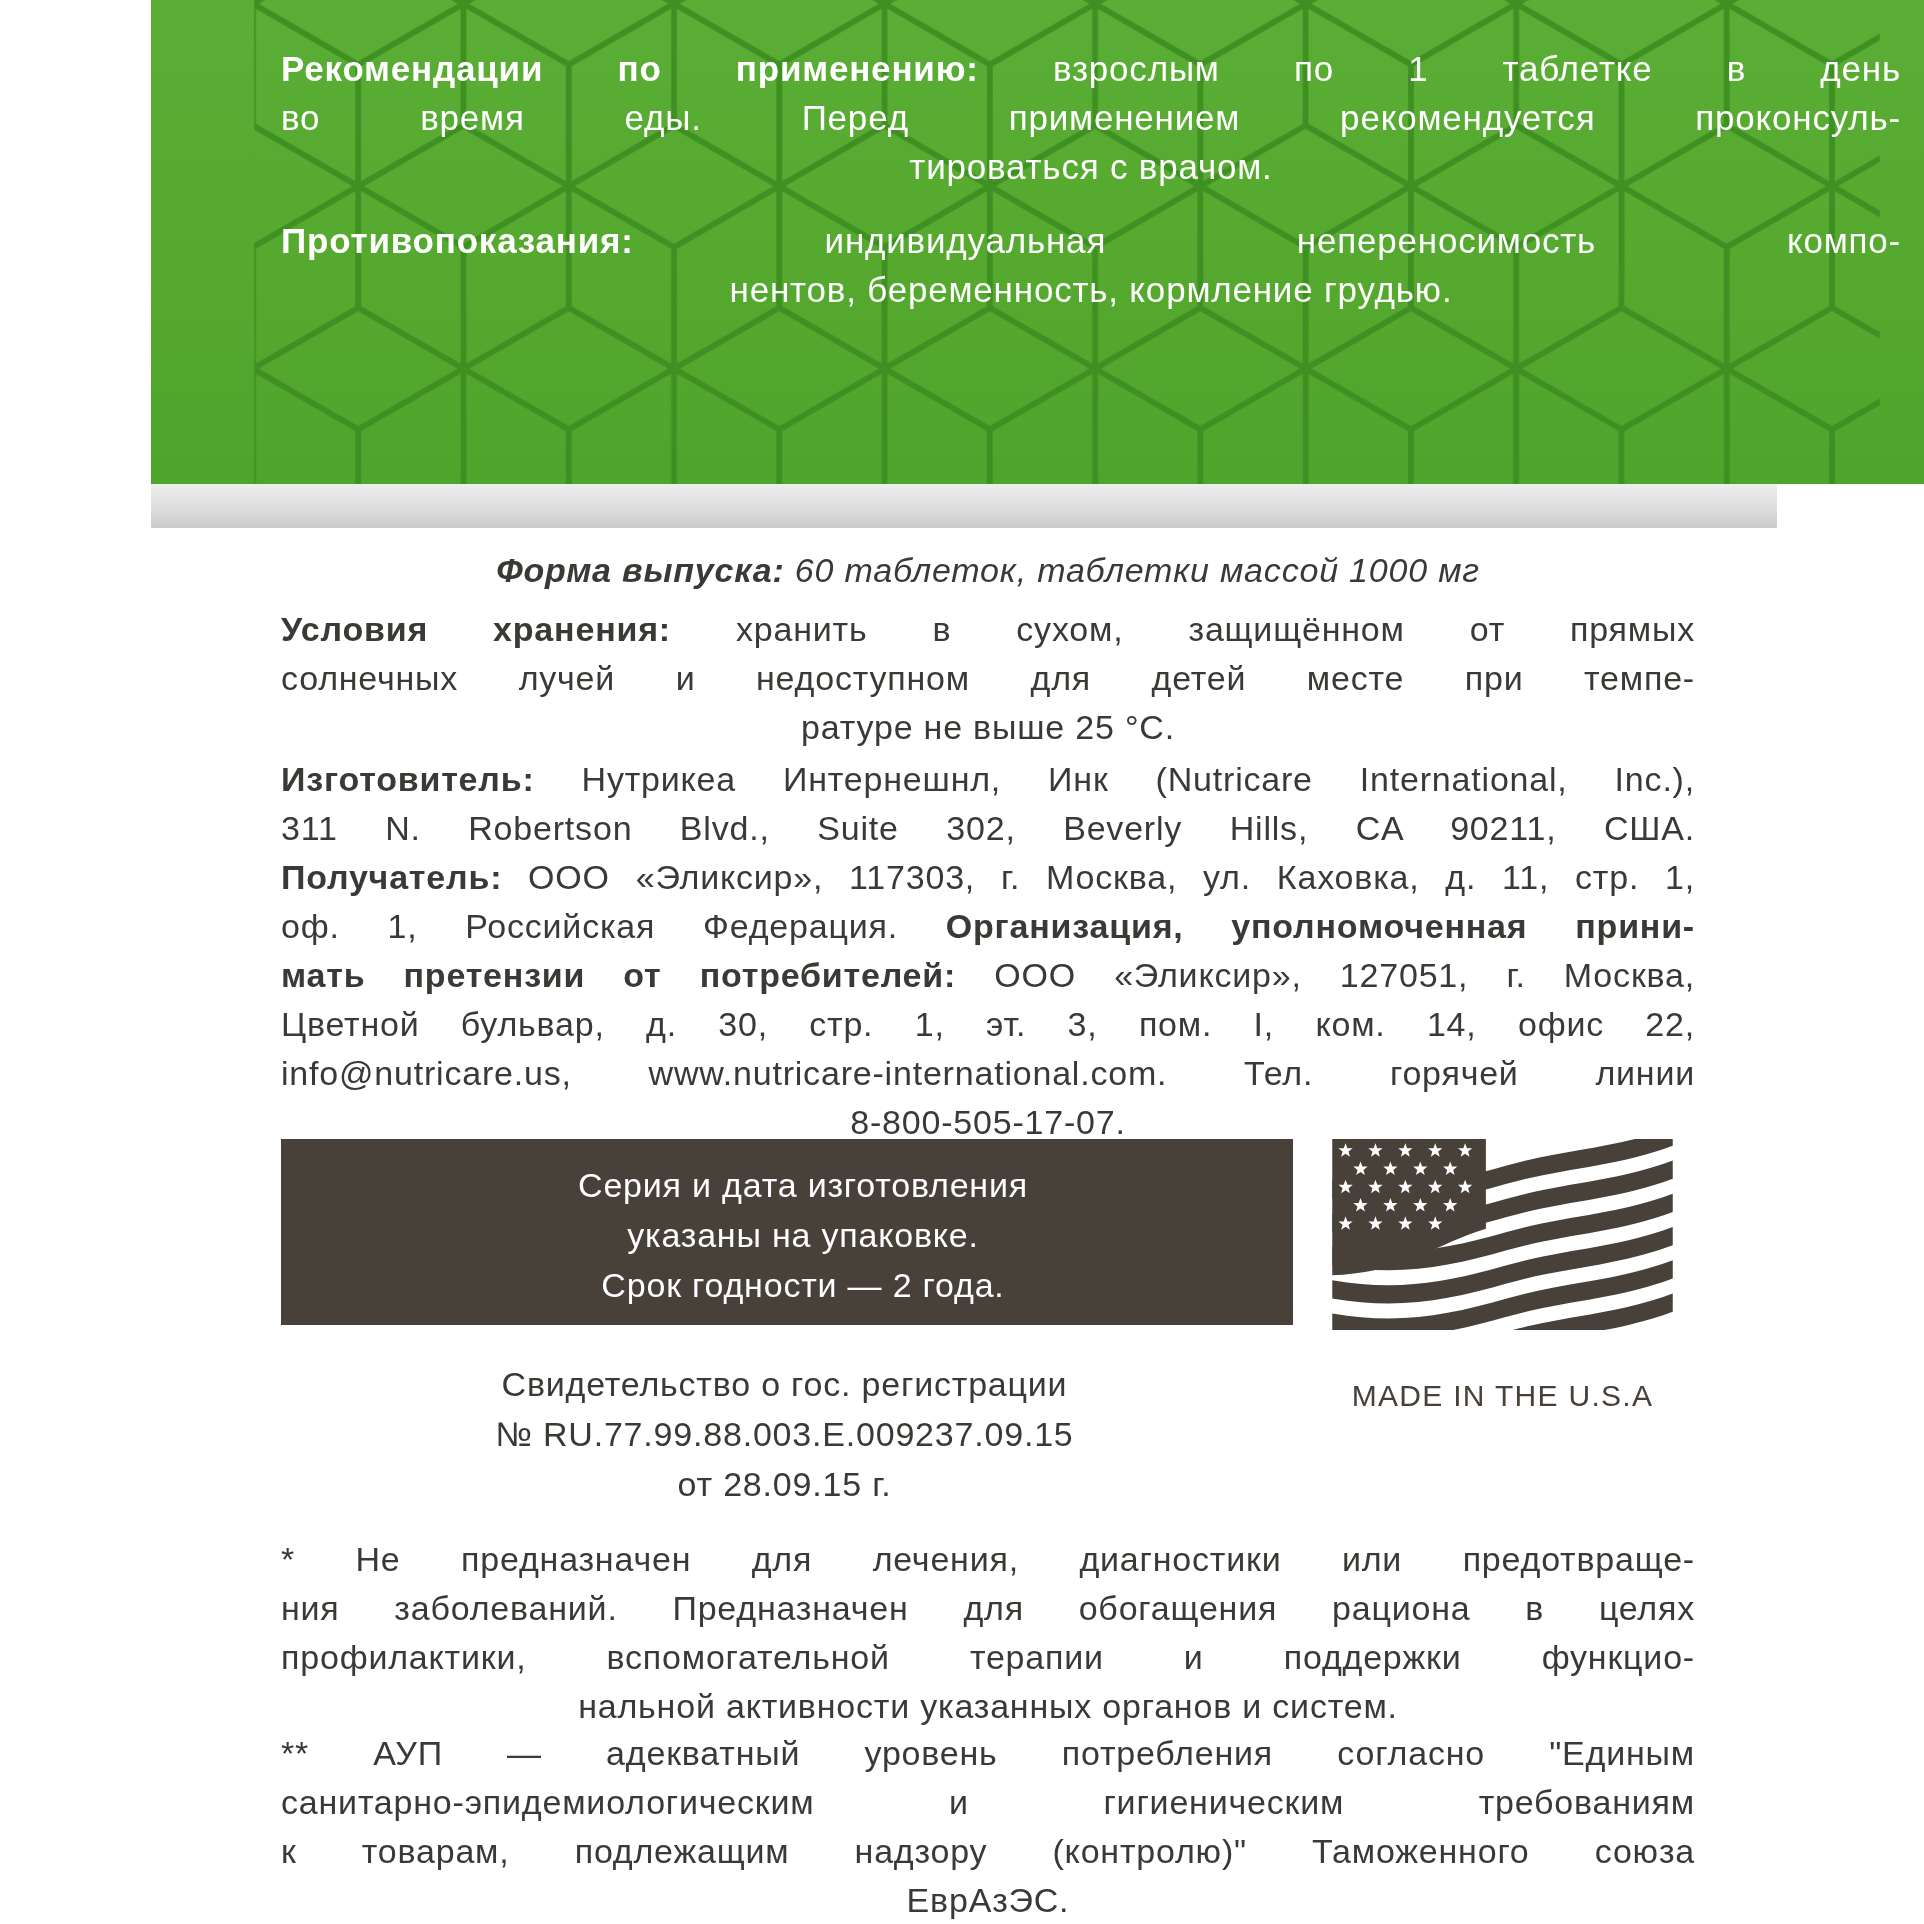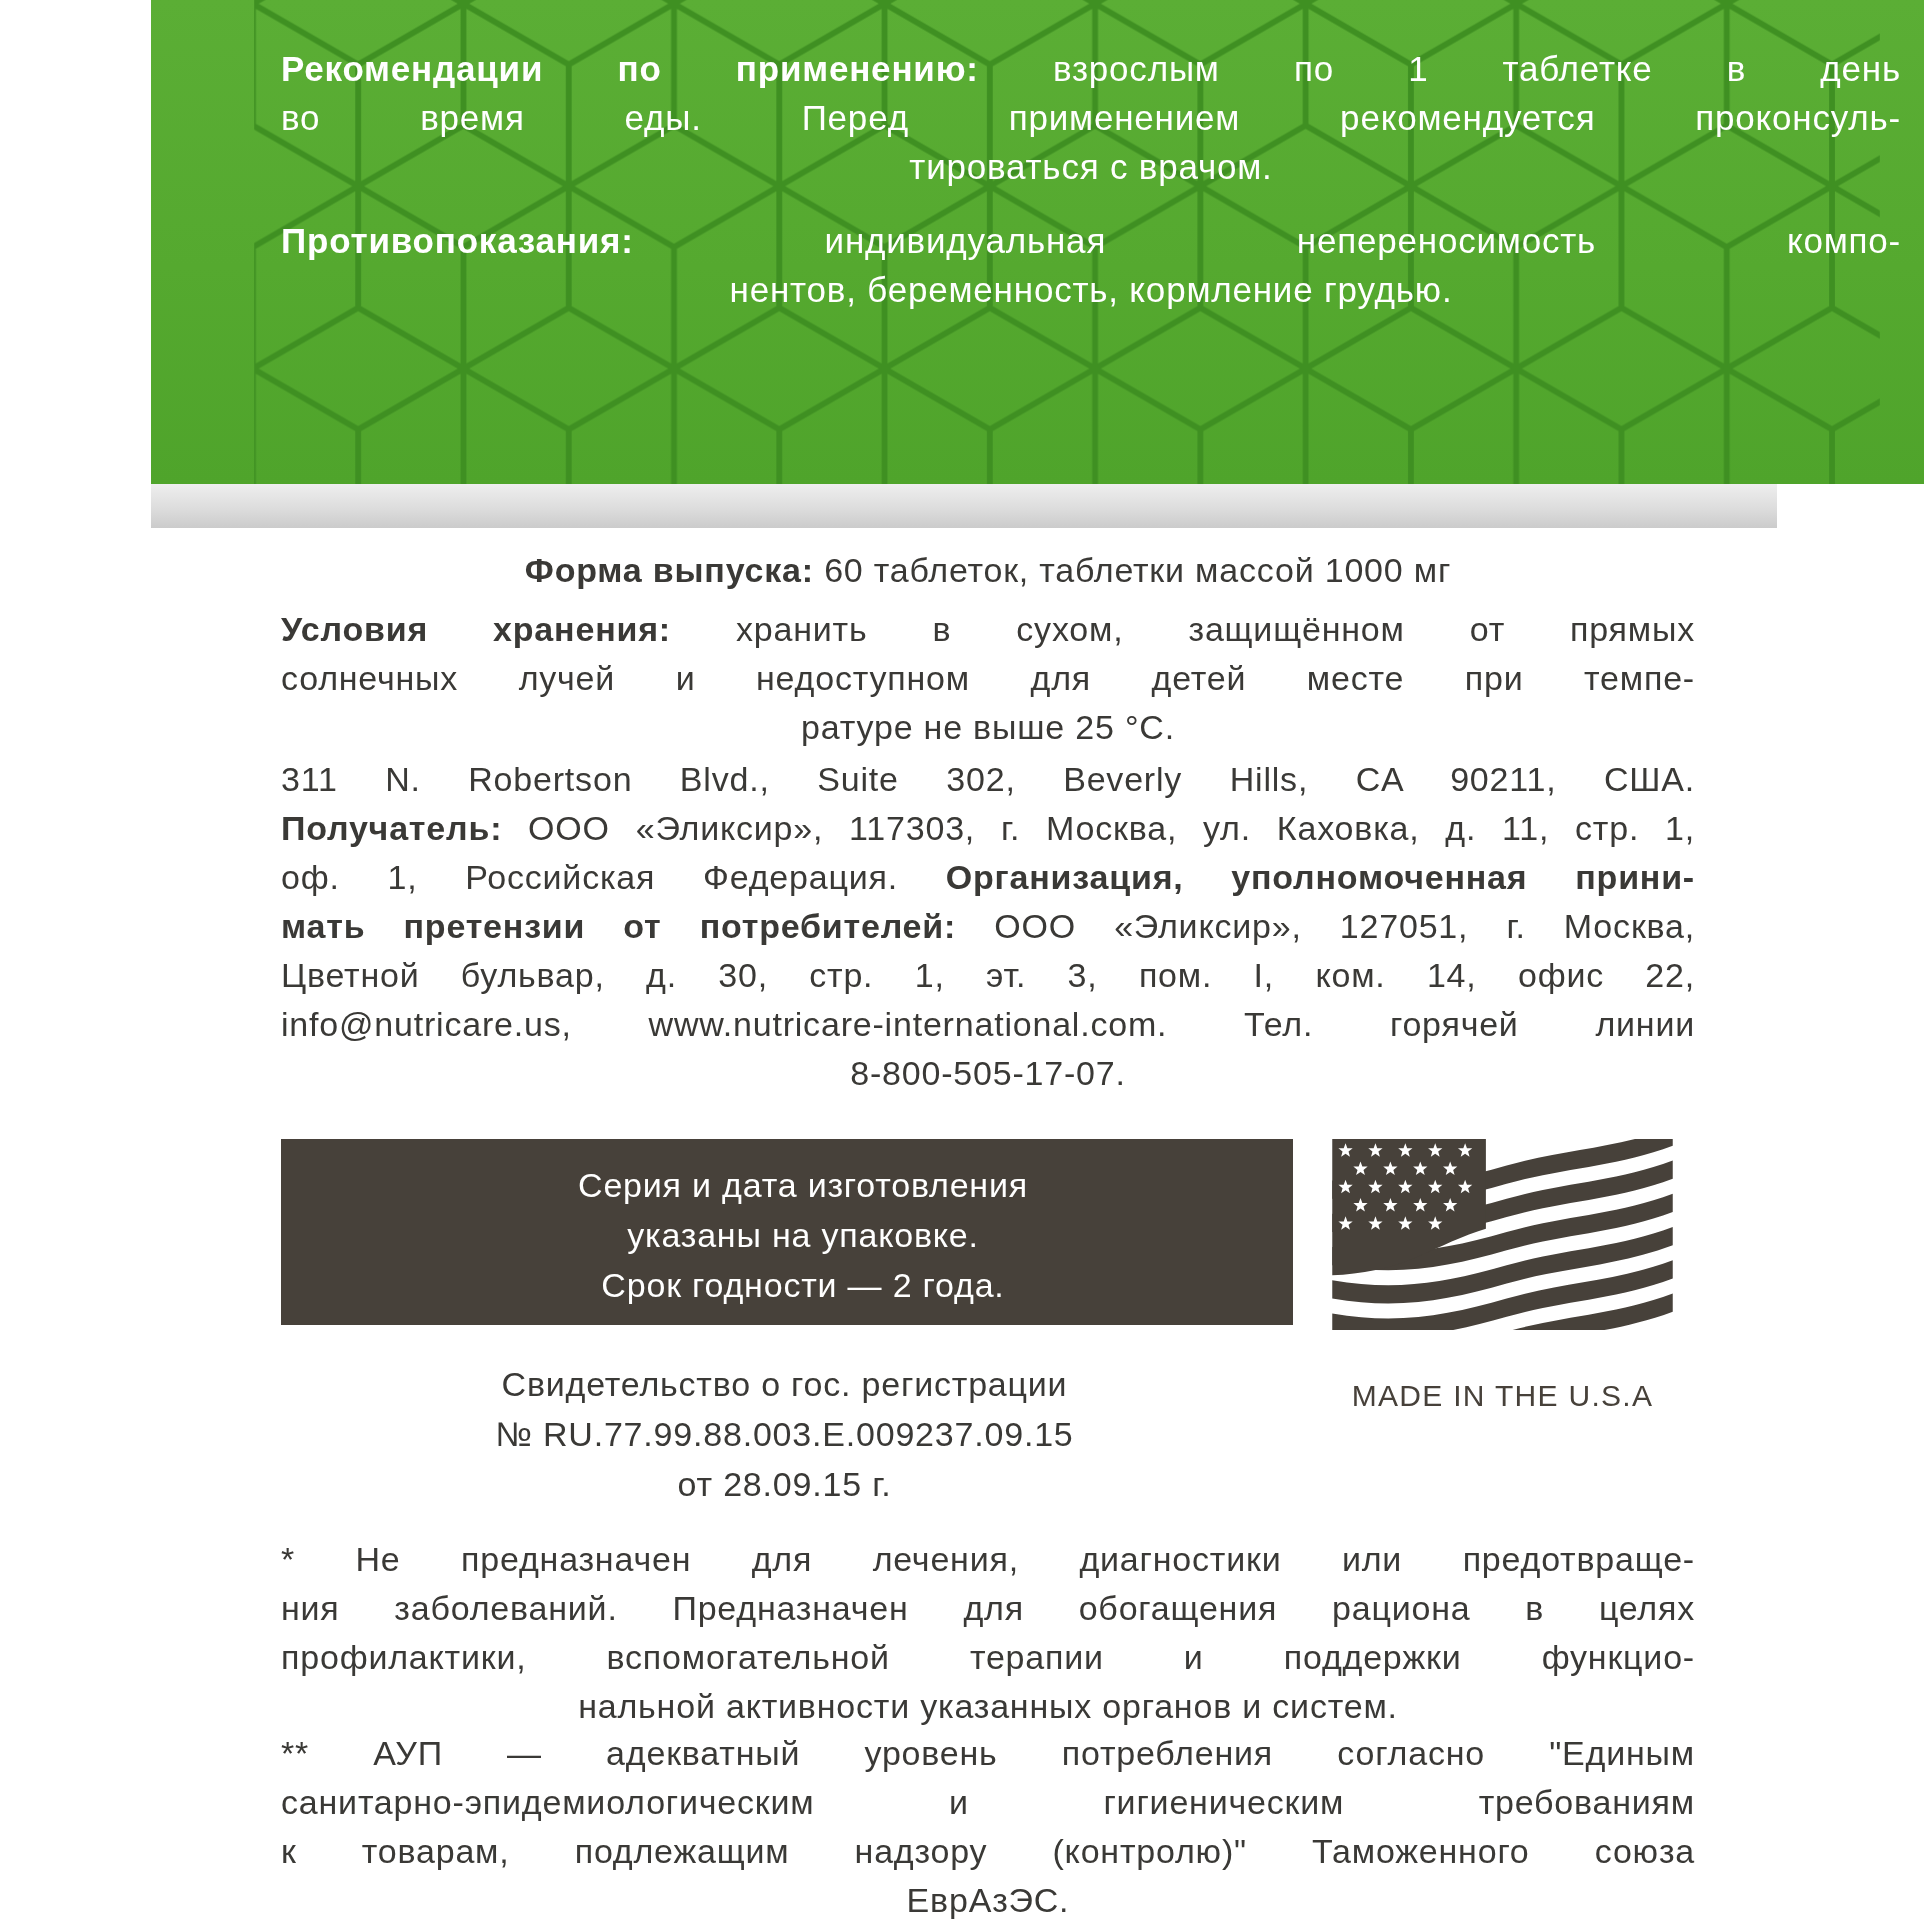--- a/index.html
+++ b/index.html
@@ -27,21 +27,21 @@
   }
   
   .tl{text-align:center;}
   .tl.j{text-align:justify;text-align-last:justify;}
   b{font-weight:700;}
   
   .para,.fn{
     position:absolute;left:281px;width:1414px;
     font-size:34px;line-height:49px;letter-spacing:0.8px;color:#3a3936;
   }
-  .p1{top:546px;}
+  .p1{top:546px;font-style:italic;}
   .p2{top:605px;}
   .p3{top:755px;}
   
   .serial-box{
     position:absolute;left:281px;top:1139px;width:1012px;height:186px;
     background:#47413a;color:#ffffff;box-sizing:border-box;
     padding:21px 28px 0 60px;font-size:34px;line-height:50px;letter-spacing:0.8px;
   }
   
   .flag-wrap{position:absolute;left:1332px;top:1139px;width:341px;text-align:center;}
@@ -96,20 +96,21 @@
 
   <div class="para p1">
       <div class="tl"><b>Форма выпуска:</b><span> 60 таблеток, таблетки массой 1000 мг</span></div>
     </div>
   <div class="para p2">
       <div class="tl j"><b>Условия хранения:</b><span> хранить в сухом, защищённом от прямых</span></div>
       <div class="tl j"><span>солнечных лучей и недоступном для детей месте при темпе-</span></div>
       <div class="tl"><span>ратуре не выше 25 °C.</span></div>
     </div>
   <div class="para p3">
+      <div class="tl j"><b>Изготовитель:</b><span> Нутрикеа Интернешнл, Инк (Nutricare International, Inc.),</span></div>
       <div class="tl j"><span>311 N. Robertson Blvd., Suite 302, Beverly Hills, CA 90211, США.</span></div>
       <div class="tl j"><b>Получатель:</b><span> ООО «Эликсир», 117303, г. Москва, ул. Каховка, д. 11, стр. 1,</span></div>
       <div class="tl j"><span>оф. 1, Российская Федерация. </span><b>Организация, уполномоченная прини-</b></div>
       <div class="tl j"><b>мать претензии от потребителей:</b><span> ООО «Эликсир», 127051, г. Москва,</span></div>
       <div class="tl j"><span>Цветной бульвар, д. 30, стр. 1, эт. 3, пом. I, ком. 14, офис 22,</span></div>
       <div class="tl j"><span>info@nutricare.us, www.nutricare-international.com. Тел. горячей линии</span></div>
       <div class="tl"><span>8-800-505-17-07.</span></div>
     </div>
 
   <div class="serial-box">

